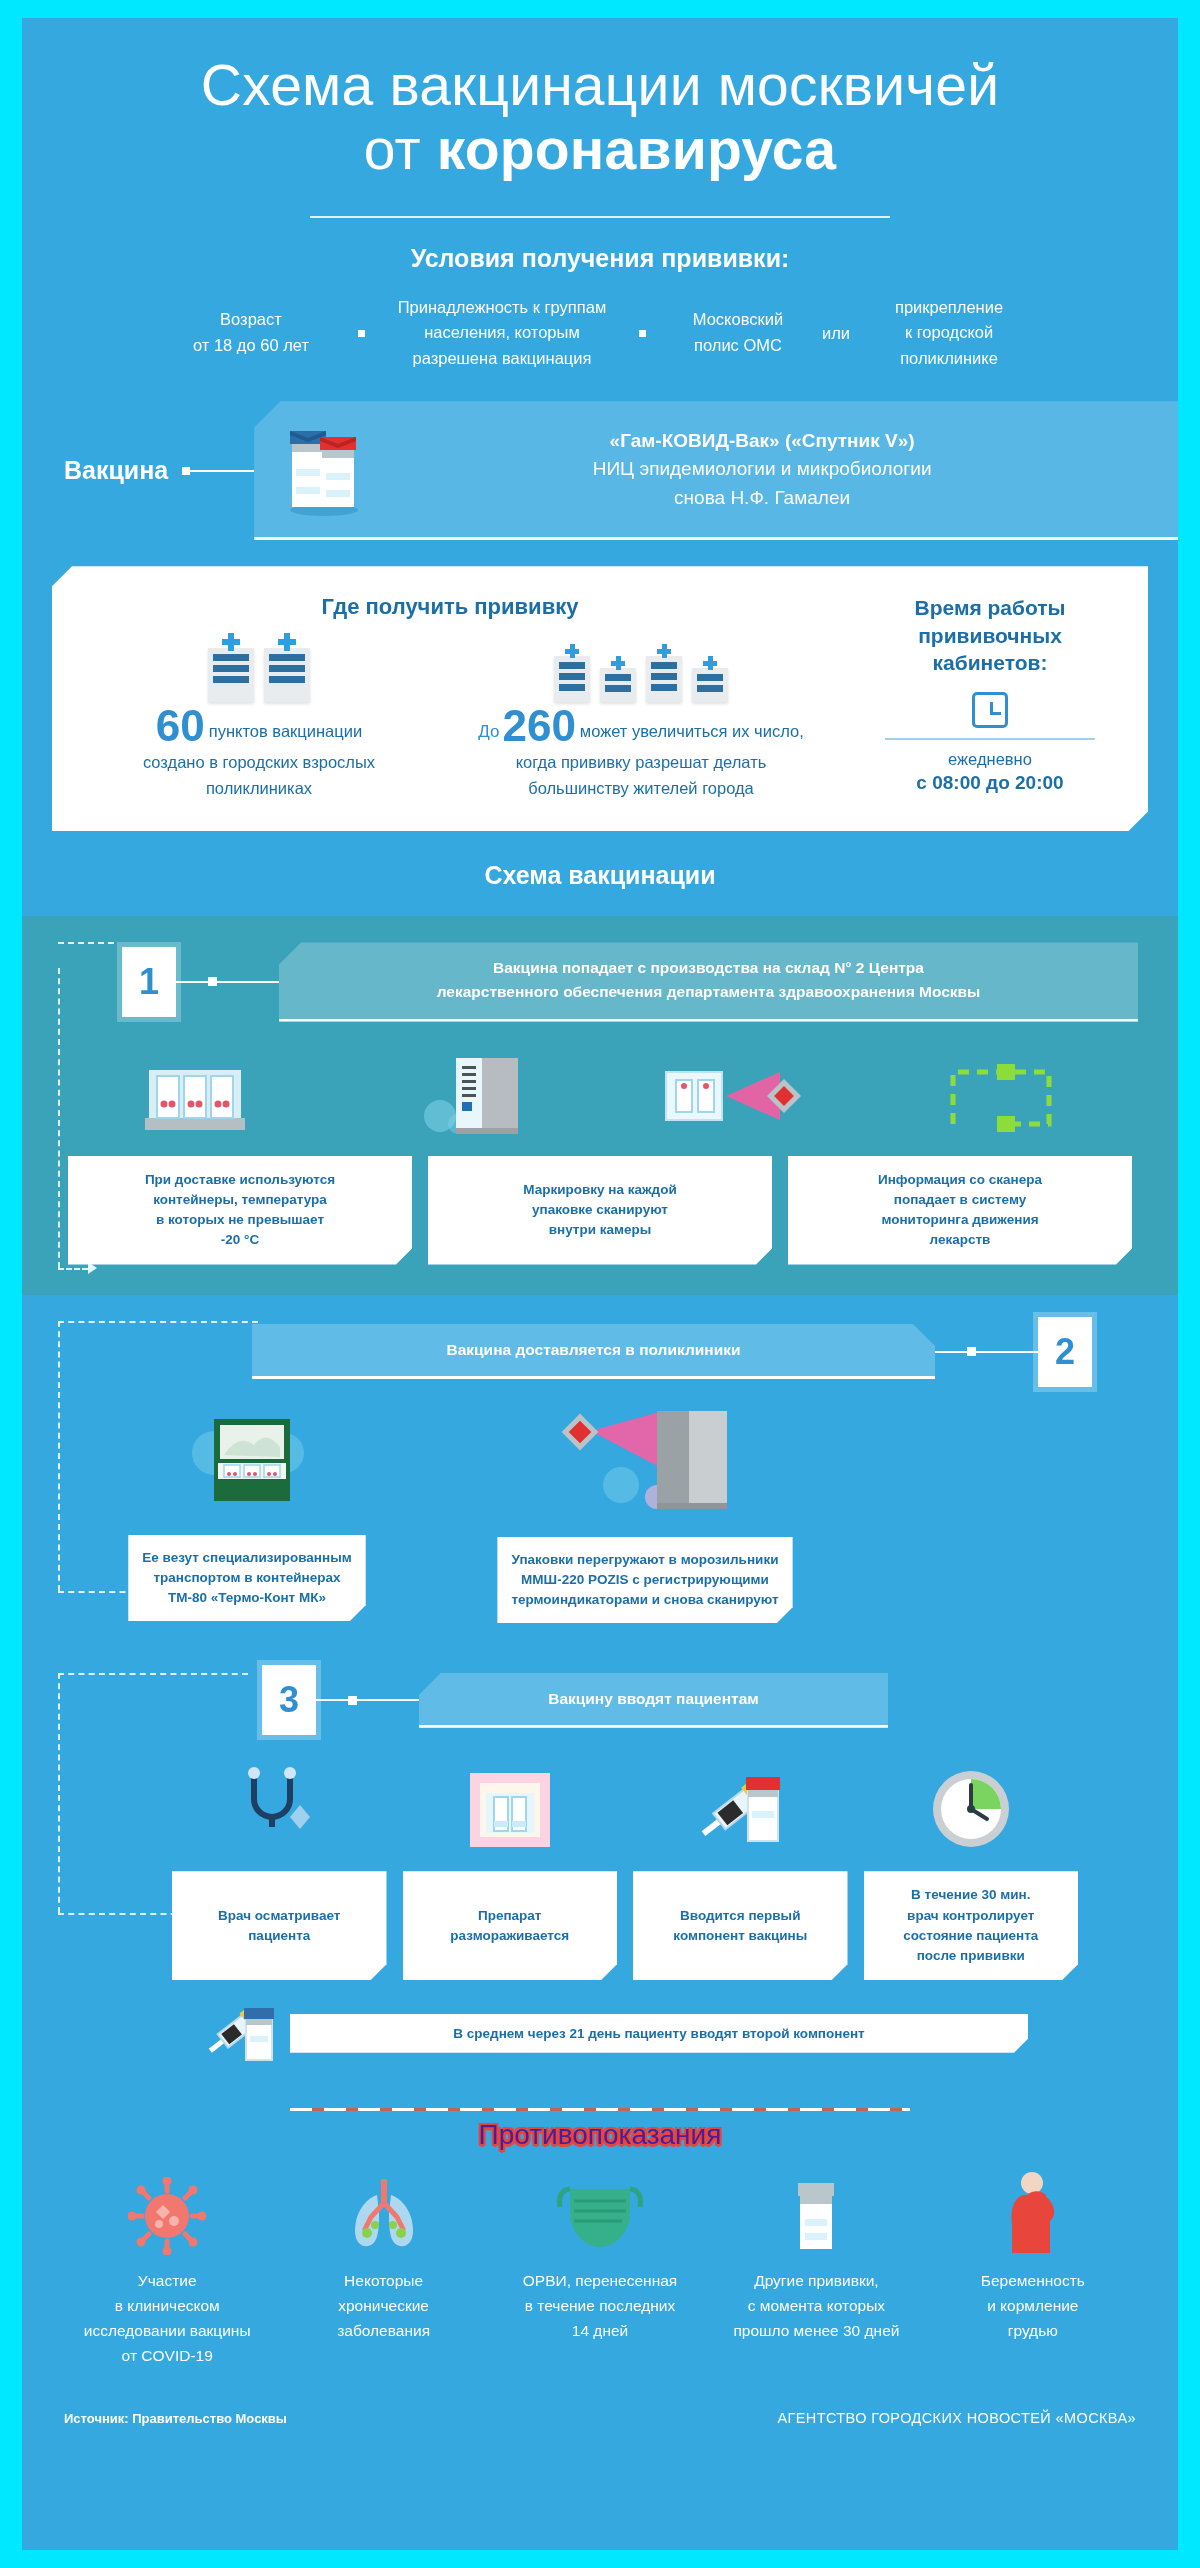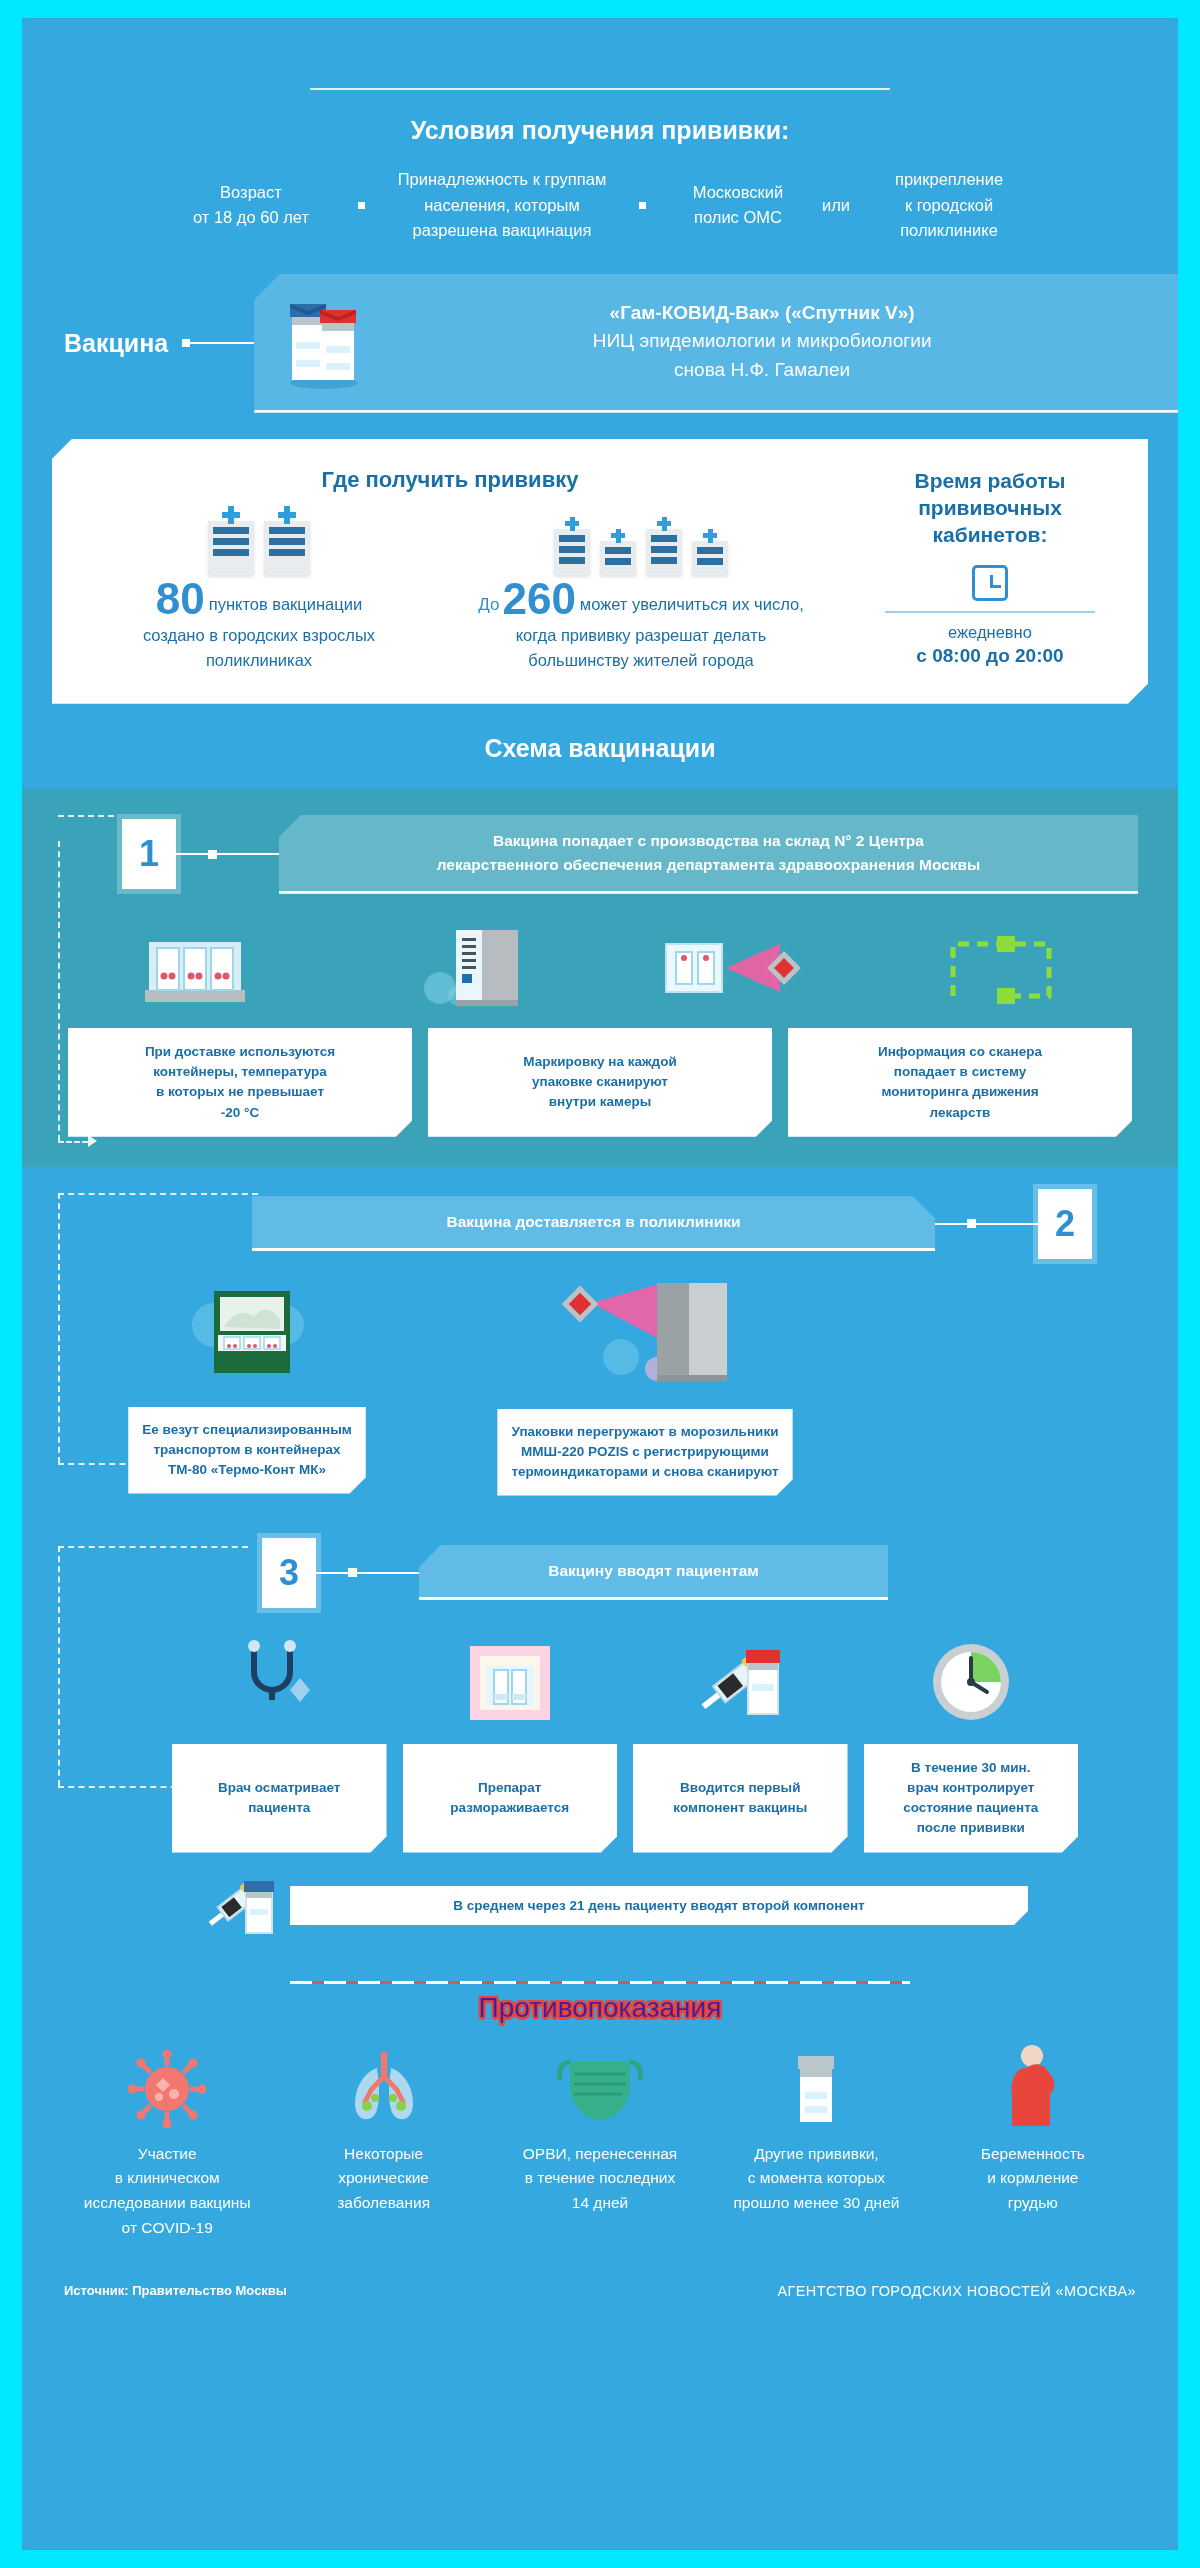--- a/index.html
+++ b/index.html
@@ -360,20 +360,24 @@
   .src { font-size: 13px; font-weight: 700; }
   .agency { font-size: 14.5px; letter-spacing: .4px; }
 </style>
 </head>
 <body>
 
 <div class="page">
 <div class="frame">
 
   <div class="header">
+    <div class="title">
+      <span>Схема вакцинации москвичей</span>
+      <span class="l2"><span>от </span><span class="b">коронавируса</span></span>
+    </div>
     <div class="hr-thin"></div>
   </div>
 
   <div class="cond-title">Условия получения прививки:</div>
   <div class="cond-row">
     <div class="cond-item cond-w1 ml">Возраст<br>от 18 до 60 лет</div>
     <div class="sep-sq"></div>
     <div class="cond-item cond-w2 ml">Принадлежность к группам<br>населения, которым<br>разрешена вакцинация</div>
     <div class="sep-sq"></div>
     <div class="cond-item cond-w3 ml">Московский<br>полис ОМС</div>
@@ -435,21 +439,21 @@
                     <i></i>
                   </div>
                   <div class="bars">
                     <span></span>
                     <span></span>
                     <span></span>
                   </div>
                 </div>
           </div>
           <div class="stat-line">
-            <span class="big-num">80</span><span>пунктов вакцинации</span>
+            <span class="big-num">60</span><span>пунктов вакцинации</span>
           </div>
           <div class="stat-line">создано в городских взрослых<br>поликлиниках</div>
         </div>
 
         <div class="stat">
           <div class="icons">
             <div class="clinic small" style="height:46px;">
                   <div class="cross">
                     <i></i>
                     <i></i>

